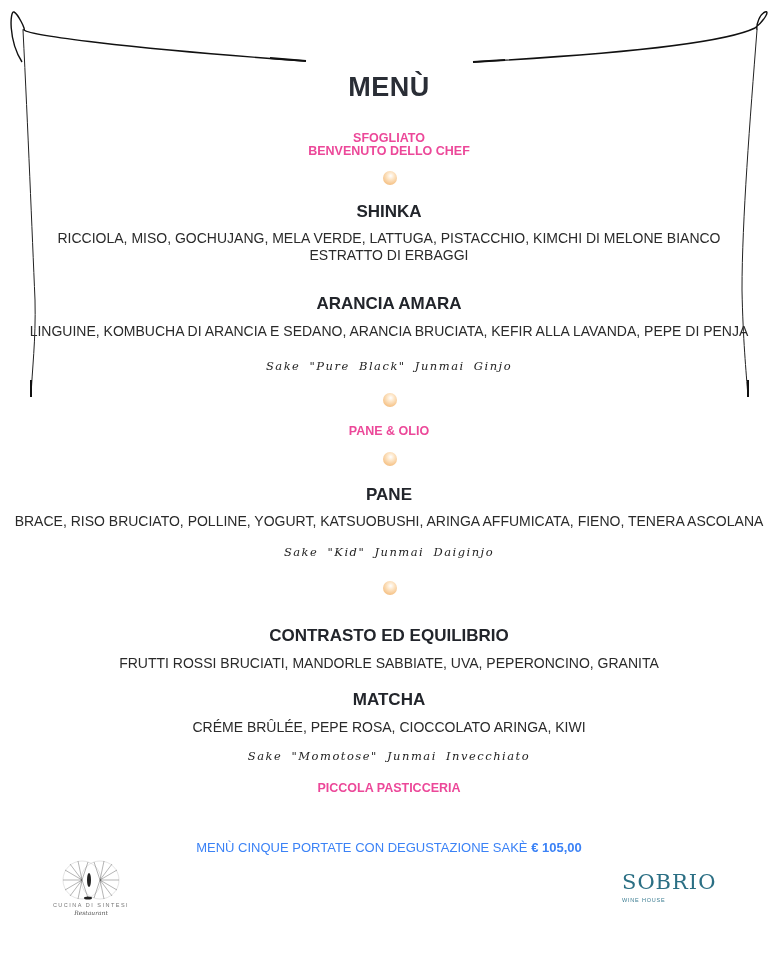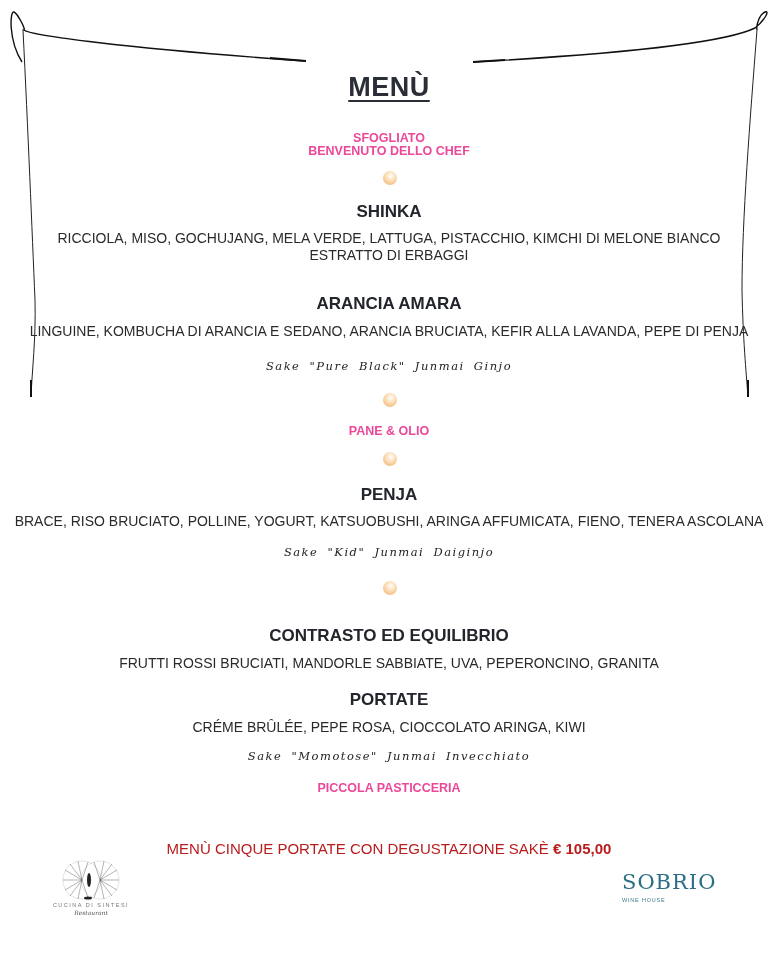--- a/index.html
+++ b/index.html
@@ -3,30 +3,30 @@
   <meta charset="utf-8">
   <style>
     html, body { margin: 0; padding: 0; background: #ffffff; }
     body {
       width: 778px; height: 972px; position: relative; overflow: hidden;
       font-family: "Liberation Sans", sans-serif; color: #1e1f24;
     }
     .deco { position: absolute; left: 0; top: 0; width: 778px; height: 420px; pointer-events: none; }
     .c { position: absolute; left: 0; width: 778px; text-align: center; }
     .title { top: 72px; font-size: 27px; font-weight: bold; color: #2a2e36; letter-spacing: 0.5px; }
-    .title span { text-decoration: underline; text-decoration-thickness: 2px; text-underline-offset: 4px; }
+    .title span { text-decoration-thickness: 2px; text-underline-offset: 4px; }
     .small-bold { font-size: 12.5px; font-weight: bold; color: #ec4899; line-height: 13px; }
     .course { font-size: 17px; font-weight: bold; color: #22252b; }
     .ingr { font-size: 14px; color: #2a2a2a; line-height: 18px; }
     .sake { font-family: "DejaVu Serif", serif; font-style: italic; font-size: 11.5px; color: #222; letter-spacing: 1.5px; word-spacing: 4px; }
     .pearl {
       position: absolute; left: 383px; width: 14px; height: 14px; border-radius: 50%;
       background: radial-gradient(circle at 55% 35%, #ffffff 0%, #fde6c8 30%, #f6c58c 70%, #eab27a 100%);
     }
-    .price { font-size: 15px; color: #b91c1c; }
+    .price { font-size: 13px; color: #3b82f6; }
     .price b { font-weight: bold; }
     .logo-left { position: absolute; left: 48px; top: 858px; width: 86px; height: 62px; }
     .logo-left .txt { position: absolute; left: 0; top: 44px; width: 86px; text-align: center; font-size: 5.5px; letter-spacing: 1.5px; color: #777; }
     .logo-left .sig { position: absolute; left: 0; top: 51px; width: 86px; text-align: center; font-family: "DejaVu Serif", serif; font-style: italic; font-size: 6px; color: #555; }
     .logo-right { position: absolute; left: 622px; top: 870px; width: 100px; height: 44px; text-align: left; }
     .logo-right .brand { font-family: "DejaVu Serif", serif; font-size: 21px; color: #2b6f84; letter-spacing: 1px; }
     .logo-right .sub { font-size: 5.5px; color: #3c7d92; letter-spacing: 0.8px; margin-top: 3px; }
   </style>
 </head>
 <body>
@@ -56,30 +56,30 @@
 <div class="c ingr" style="top:246px">ESTRATTO DI ERBAGGI</div>
 
 <div class="c course" style="top:294px">ARANCIA AMARA</div>
 <div class="c ingr" style="top:322px">LINGUINE, KOMBUCHA DI ARANCIA E SEDANO, ARANCIA BRUCIATA, KEFIR ALLA LAVANDA, PEPE DI PENJA</div>
 <div class="c sake" style="top:359px">Sake  "Pure Black"  Junmai  Ginjo</div>
 
 <div class="pearl" style="top:393px"></div>
 <div class="c small-bold" style="top:425px">PANE &amp; OLIO</div>
 <div class="pearl" style="top:452px"></div>
 
-<div class="c course" style="top:485px">PENJA</div>
+<div class="c course" style="top:485px">PANE</div>
 <div class="c ingr" style="top:512px">BRACE, RISO BRUCIATO, POLLINE, YOGURT, KATSUOBUSHI, ARINGA AFFUMICATA, FIENO, TENERA ASCOLANA</div>
 <div class="c sake" style="top:545px">Sake  "Kid"  Junmai  Daiginjo</div>
 
 <div class="pearl" style="top:581px"></div>
 
 <div class="c course" style="top:626px">CONTRASTO ED EQUILIBRIO</div>
 <div class="c ingr" style="top:654px">FRUTTI ROSSI BRUCIATI, MANDORLE SABBIATE, UVA, PEPERONCINO, GRANITA</div>
 
-<div class="c course" style="top:690px">PORTATE</div>
+<div class="c course" style="top:690px">MATCHA</div>
 <div class="c ingr" style="top:718px">CRÉME BRÛLÉE, PEPE ROSA, CIOCCOLATO ARINGA, KIWI</div>
 <div class="c sake" style="top:749px">Sake  "Momotose"  Junmai  Invecchiato</div>
 
 <div class="c small-bold" style="top:782px">PICCOLA PASTICCERIA</div>
 
 <div class="c price" style="top:840px">
   <span>MENÙ CINQUE PORTATE CON DEGUSTAZIONE SAKÈ</span>
   <b>€ 105,00</b>
 </div>
 

